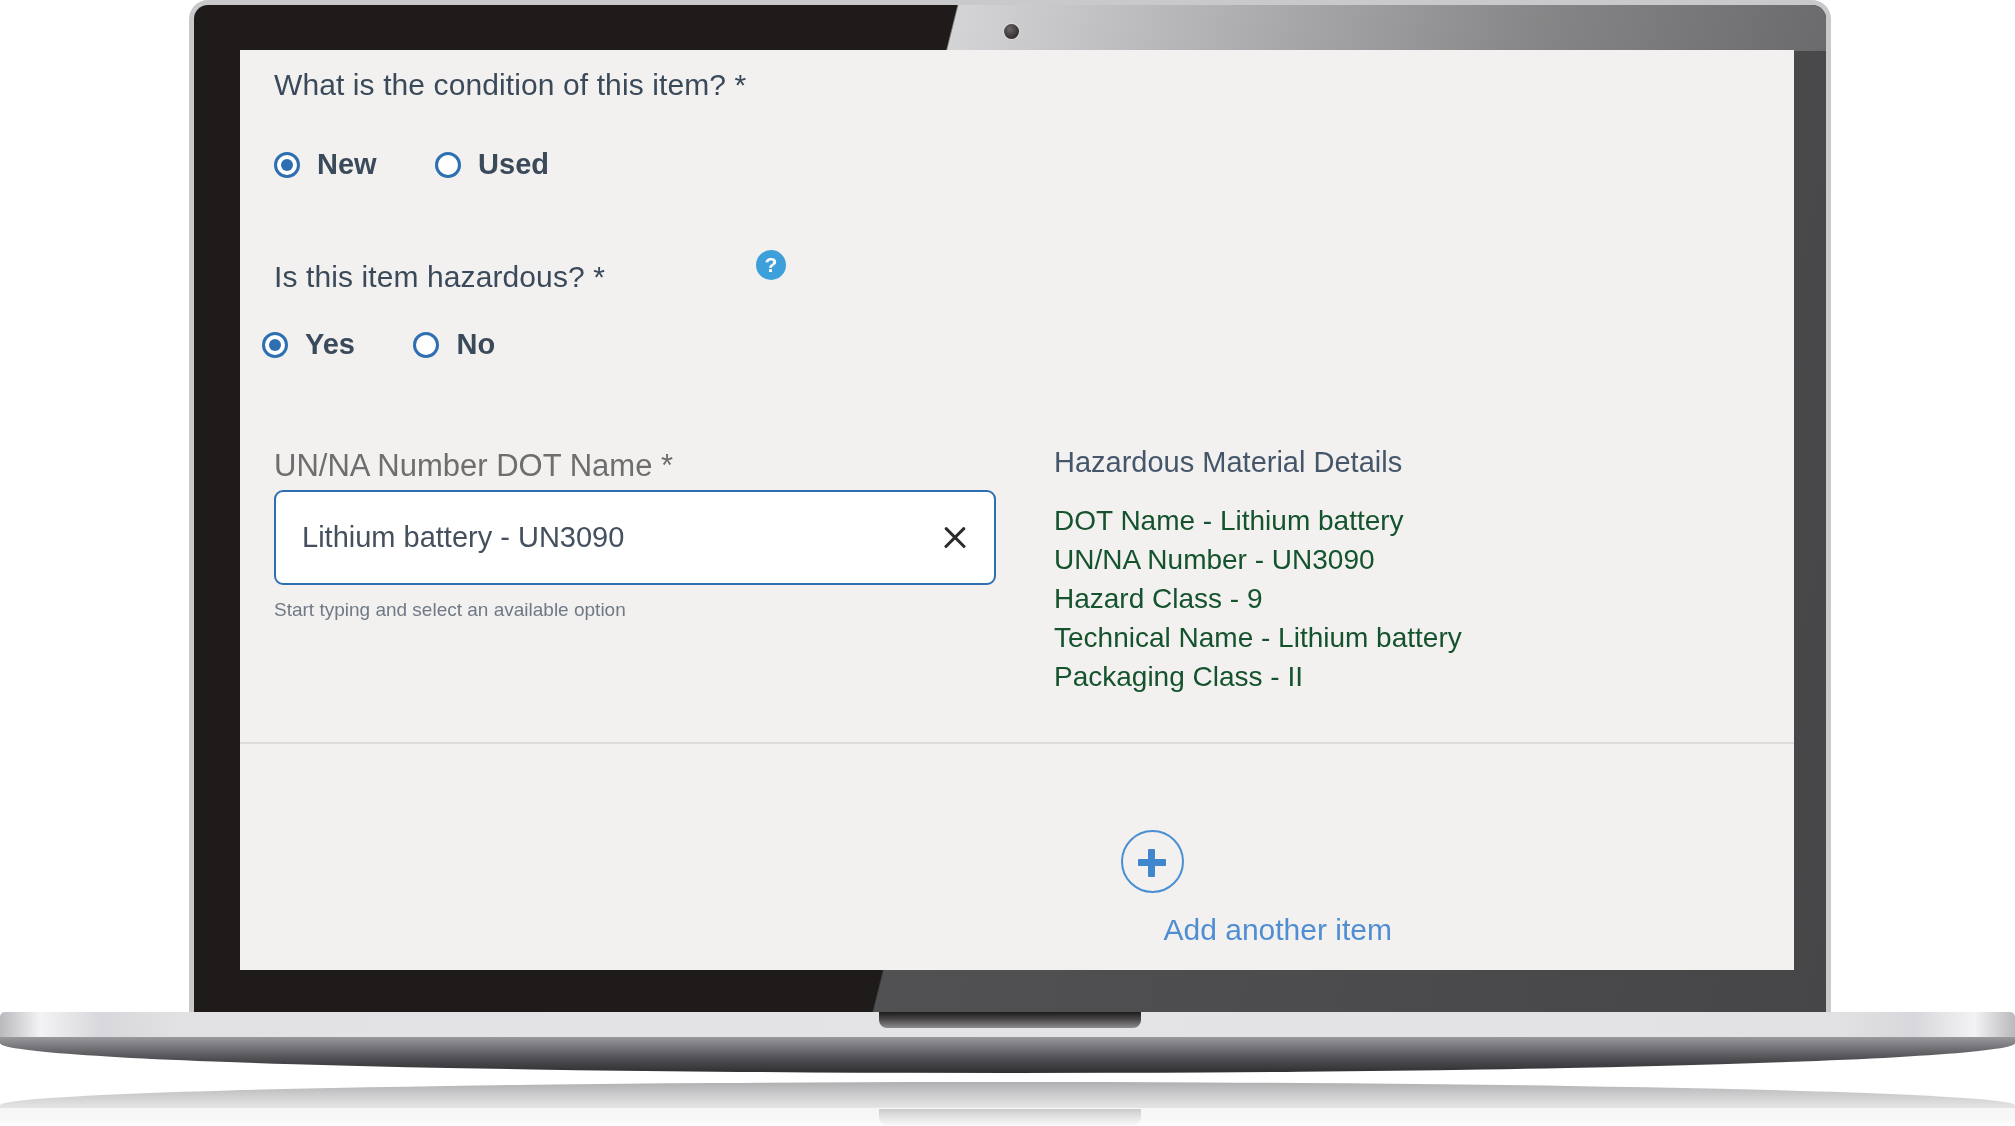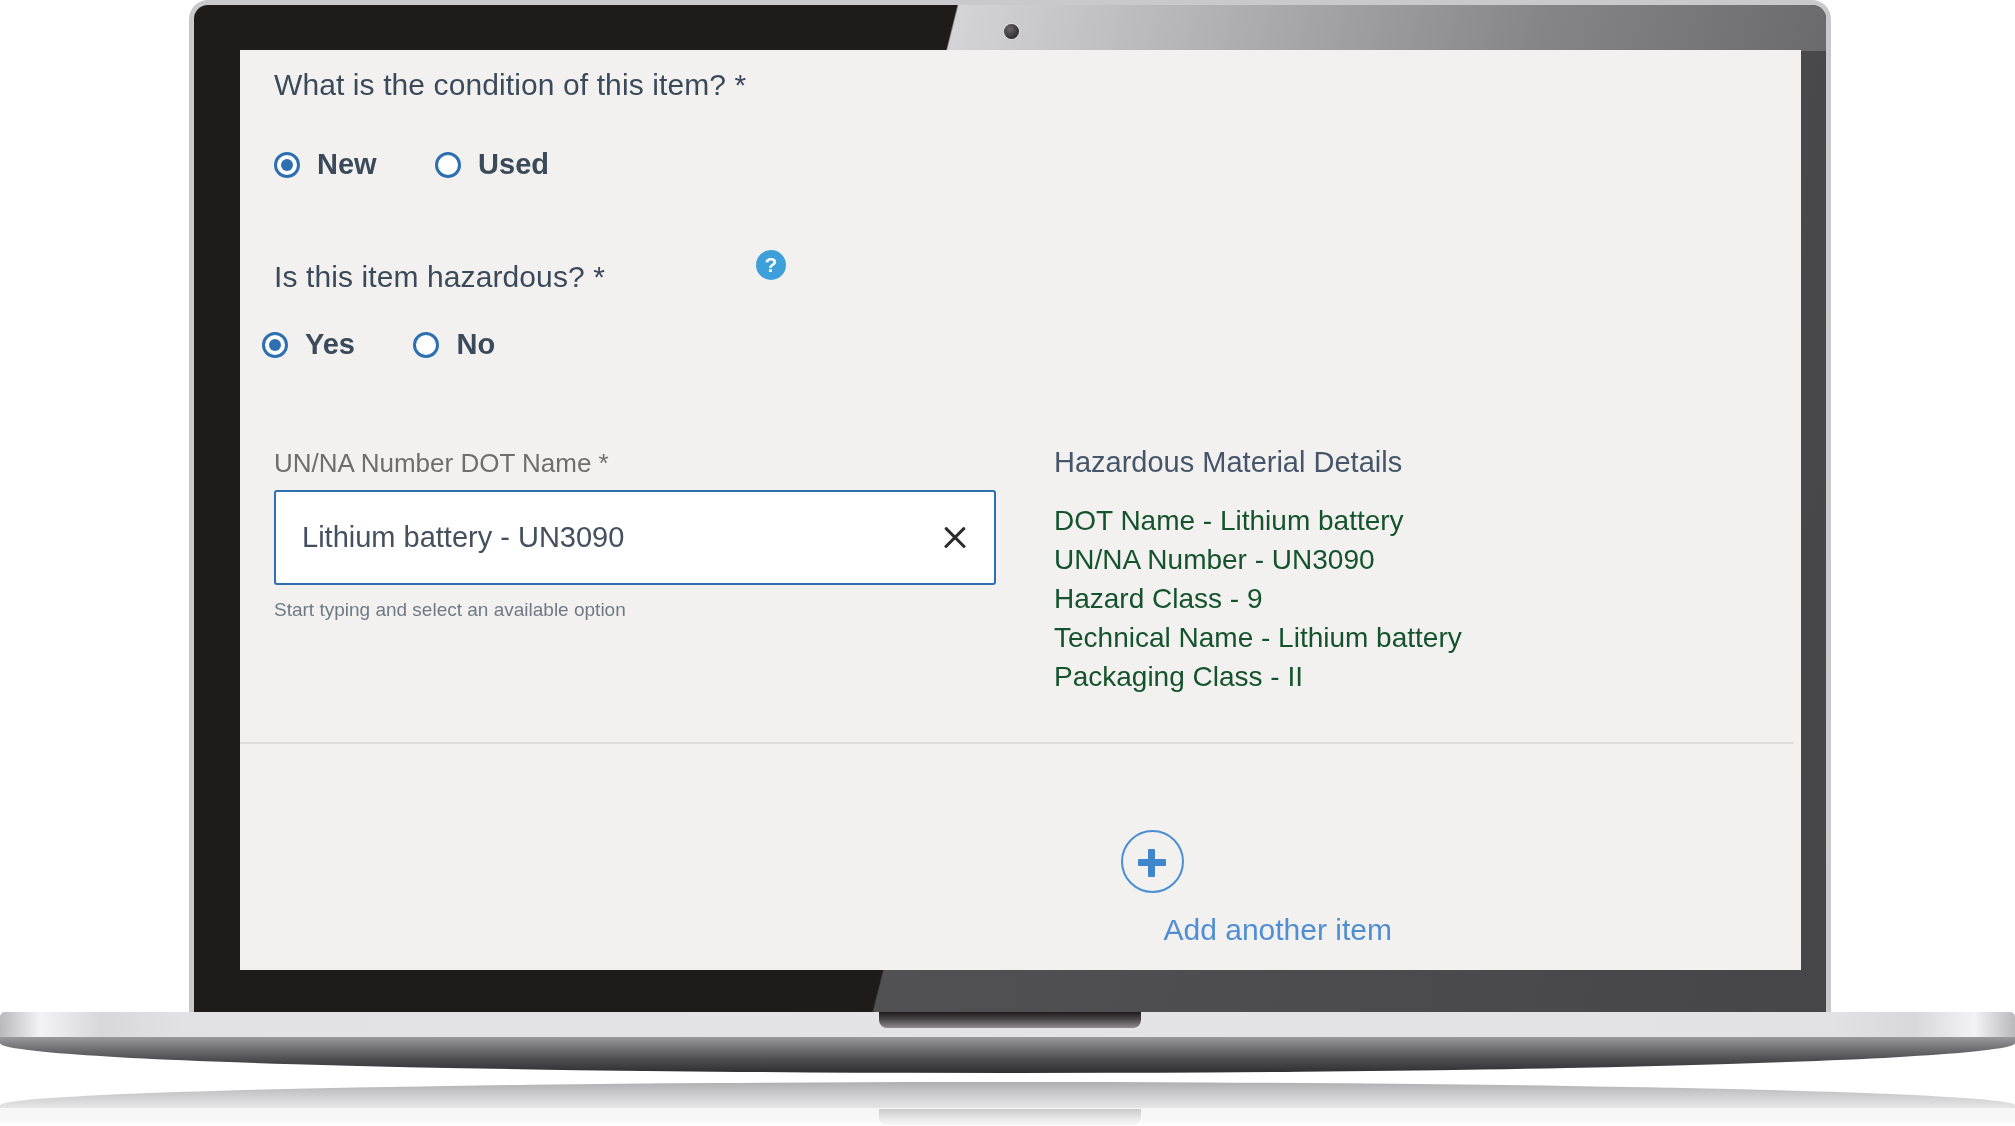--- a/index.html
+++ b/index.html
@@ -84,21 +84,20 @@
 
   
   #screen-viewport {
     position: absolute;
     left: 240px;
     top: 50px;
     width: 1554px;
     height: 920px;
     background: #f2f1ef;
     overflow: hidden;
-    padding-left: 7px;
   }
 
   
   #laptop-base {
     position: absolute;
     left: 0;
     top: 1012px;
     width: 2015px;
     height: 62px;
   }
@@ -242,34 +241,34 @@
     line-height: 30px;
     text-align: center;
     cursor: pointer;
     font-family: "Liberation Sans", sans-serif;
   }
 
   #field-label {
     position: absolute;
     left: 34px;
     top: 398px;
-    font-size: 26px;
+    font-size: 31px;
     color: #6e6e6e;
     white-space: nowrap;
   }
 
   #combo-field {
     position: absolute;
     left: 34px;
     top: 440px;
     width: 722px;
     height: 95px;
     background: #ffffff;
     border: 2px solid #2e6fb1;
-    border-radius: 3px;
+    border-radius: 9px;
     box-sizing: border-box;
   }
   #combo-value {
     position: absolute;
     left: 26px;
     top: 0;
     height: 91px;
     line-height: 91px;
     font-size: 29px;
     color: #44505e;

